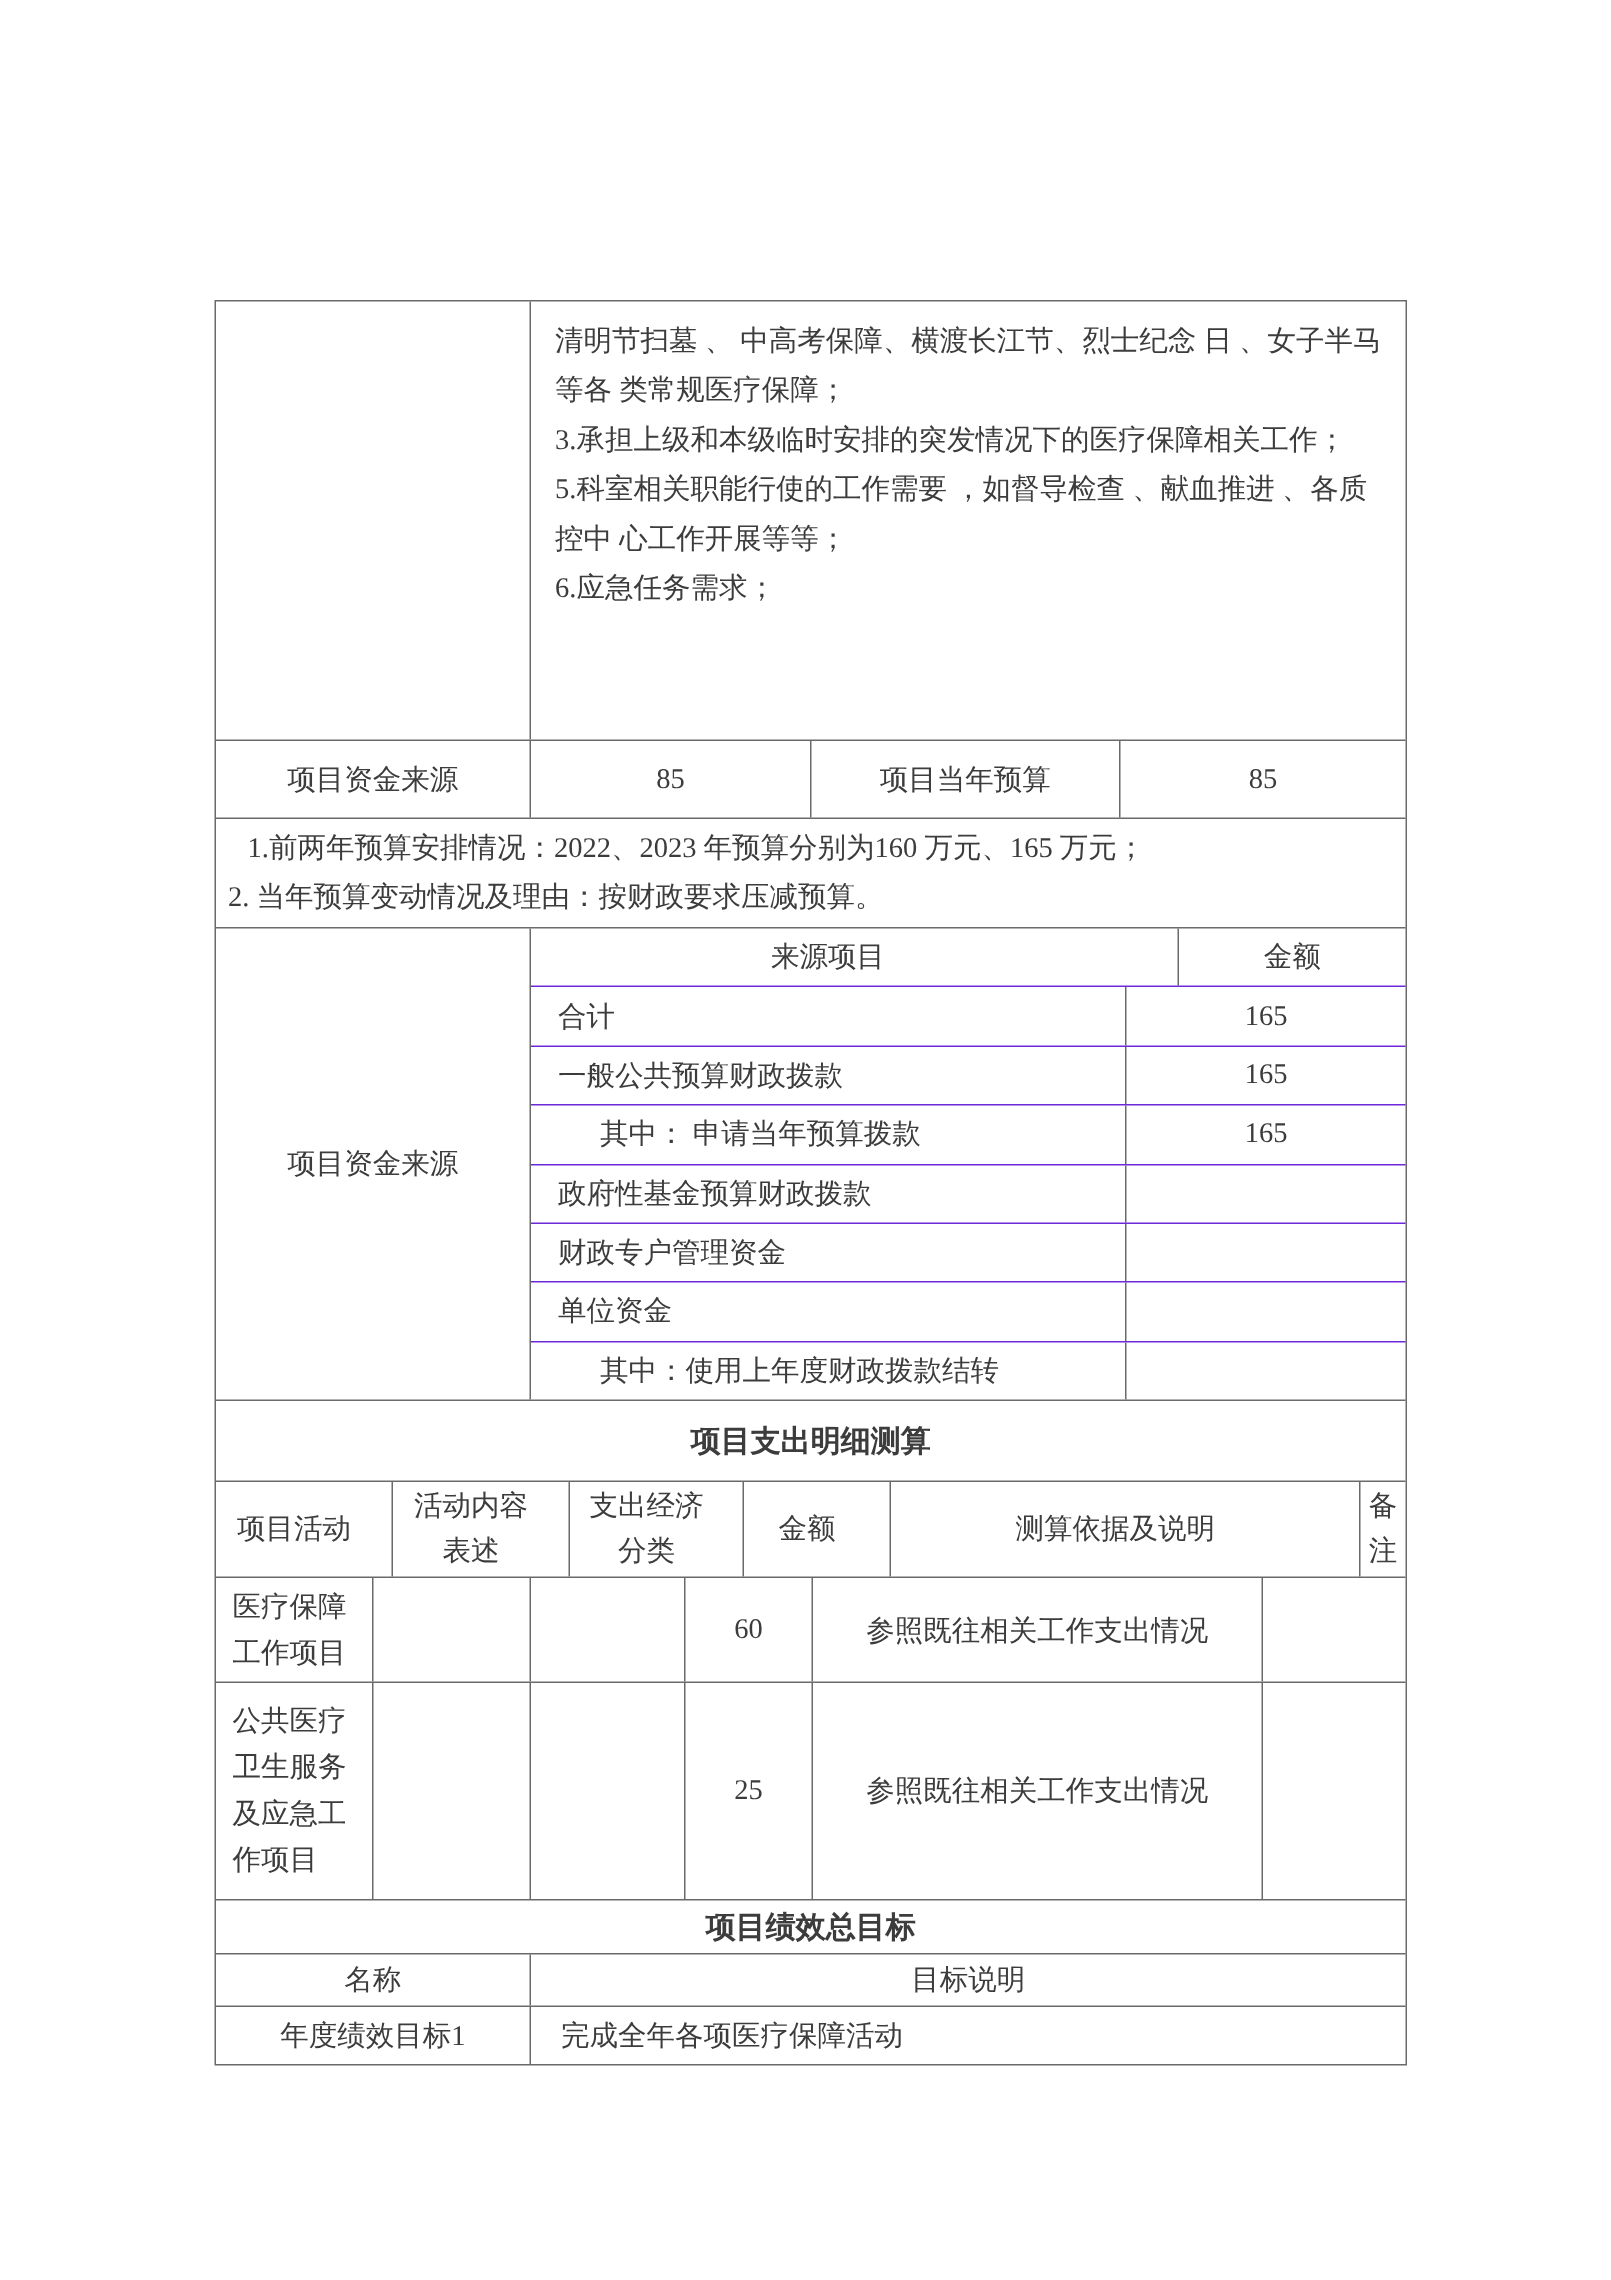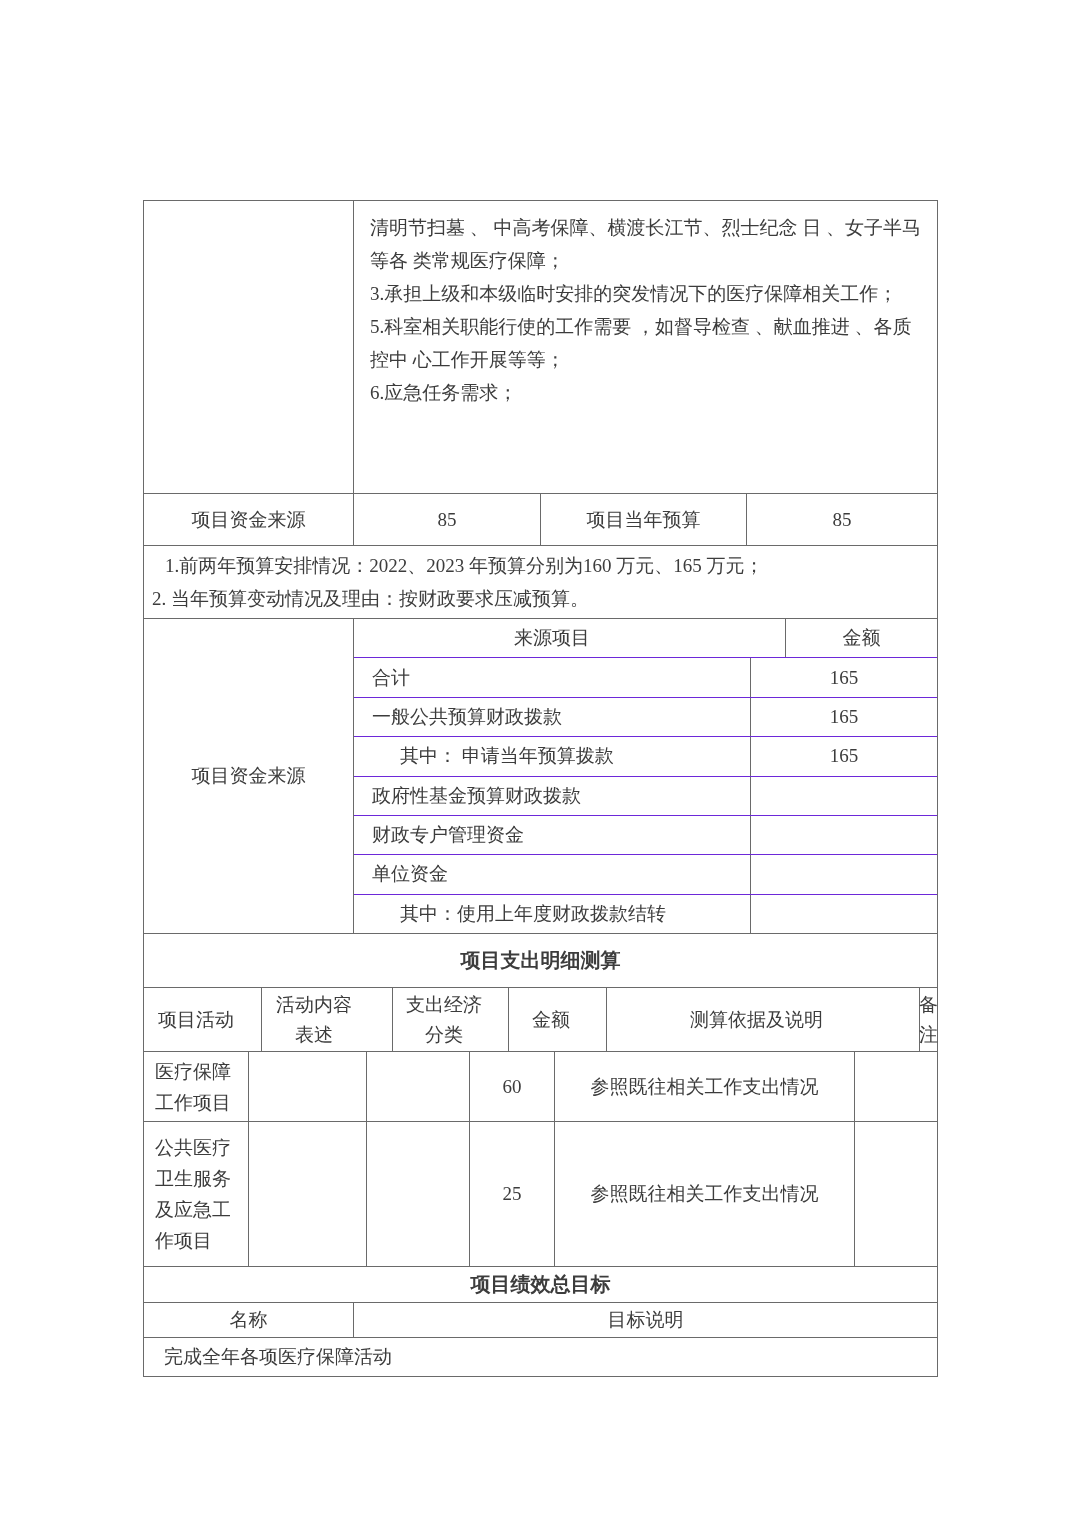--- a/index.html
+++ b/index.html
@@ -50,21 +50,21 @@
   .f-name.indent { padding-left:46px; }
   .f-amt { flex:1; border-left:1px solid #6a6a6a; display:flex; align-items:center; justify-content:center; }
 
   
   .h54 { height:54px; } .h36 { height:36px; } .h35 { height:35px; }
   .h64 { height:64px;gap:13px; } .h70 { height:70px; } .h145 { height:145px; } .h39 { height:39px; }
 
   
   .ew1 { width:104px; flex:none; }
   .ew2 { width:105px; flex:none; }
-  .ew3 { width:103px; flex:none;margin-left:13px; }
+  .ew3 { width:103px; flex:none; }
   .ew4 { width:85px;  flex:none; }
   .ew5 { width:300px; flex:none; }
   .exp-hcell { display:flex; align-items:center; justify-content:center; text-align:center; padding:0 6px; line-height:30px; }
   .activity { display:flex; align-items:center; padding:0 11px; line-height:31px; }
 
   .perf-desc { display:flex; align-items:center; padding-left:20px; }
 </style>
 </head>
 <body>
 
@@ -166,16 +166,17 @@
   <div class="t-row h36">
     <div class="cell c-flex center bold">项目绩效总目标</div>
   </div>
 
   <div class="t-row h35">
     <div class="cell c-label-col center">名称</div>
     <div class="cell c-flex center">目标说明</div>
   </div>
 
   <div class="t-row h39">
+    <div class="cell c-label-col center nowrap">年度绩效目标1</div>
     <div class="cell c-flex perf-desc nowrap">完成全年各项医疗保障活动</div>
   </div>
 
 </div>
 
 </body></html>

